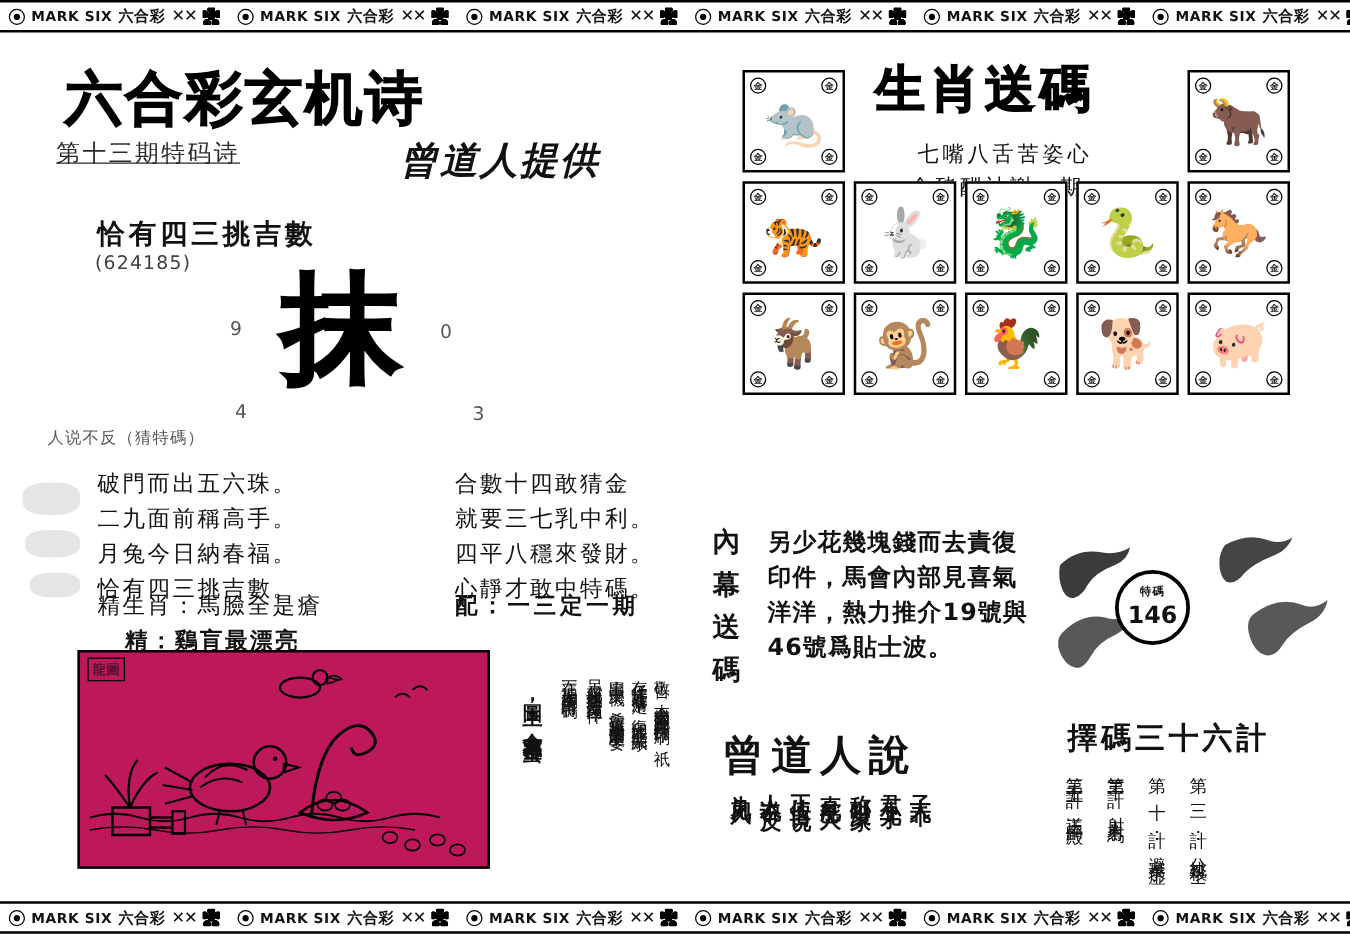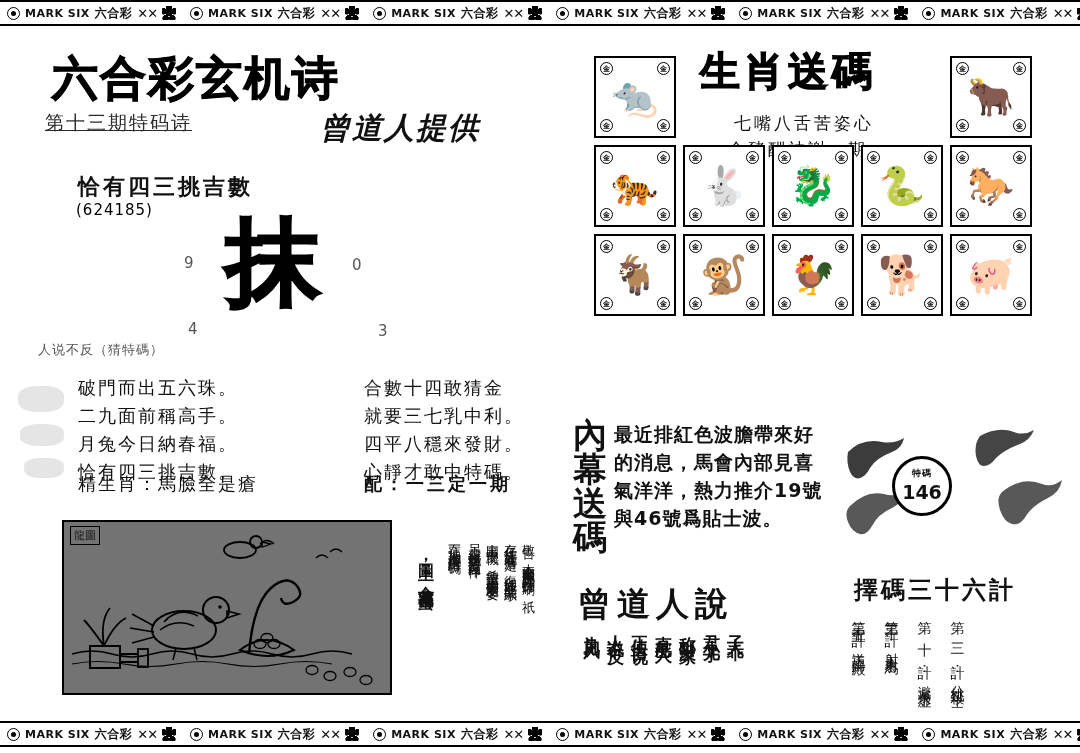--- a/index.html
+++ b/index.html
@@ -89,21 +89,21 @@
     font-size: 30px; font-weight: bold; font-style: italic;
     letter-spacing: 2px;
   }
 
   .inner-line {
     position: absolute; left: 78px; top: 146px;
     font-size: 22px; font-weight: bold; letter-spacing: 3px;
   }
   .inner-code {
     position: absolute; left: 76px; top: 175px;
-    font-size: 15px; letter-spacing: 1px; color: #000000;
+    font-size: 15px; letter-spacing: 1px; color: #404040;
   }
 
   .bigword {
     position: absolute; left: 225px; top: 188px;
     font-size: 96px; font-weight: bold; line-height: 1;
     color: #000;
     -webkit-text-stroke: 2px #000;
   }
   .corner { position: absolute; font-size: 15px; color: #555; }
   .corner.c9 { left: 184px; top: 228px; }
@@ -134,21 +134,21 @@
   }
   .lineC {
     position: absolute; left: 364px; top: 446px;
     font-size: 18px; letter-spacing: 3px; font-weight: bold;
   }
 
   
   .cartoon {
     position: absolute; left: 62px; top: 494px;
     width: 330px; height: 175px;
-    border: 2px solid #000; background: #737373;
+    border: 2px solid #000; background: #be185d;
   }
   .cartoon .cap {
     position: absolute; left: 6px; top: 4px;
     font-size: 11px; border: 1px solid #000; padding: 1px 3px;
   }
 
   .vtext {
     position: absolute;
     writing-mode: vertical-rl;
     text-orientation: upright;
@@ -203,23 +203,22 @@
     position: absolute; left: 0; top: 0; width: 100%; height: 100%;
     display: flex; align-items: center; justify-content: center;
     font-size: 38px; line-height: 1;
   }
   .zcell.spacer { border: none; background: transparent; }
 
   
   .innerword {
     position: absolute; left: 8px; top: 392px;
     width: 40px;
-    font-size: 34px; font-weight: bold; line-height: 34px;
+    font-size: 22px; font-weight: bold; line-height: 34px;
     letter-spacing: 0;
-    text-align: center;
   }
   .inner-para {
     position: absolute; left: 52px; top: 394px;
     width: 212px;
     font-size: 19px; line-height: 28px; letter-spacing: 1px;
     font-weight: bold;
   }
 
   .ball {
     position: absolute; left: 330px; top: 430px;
@@ -340,20 +339,21 @@
     </div>
 
     <div class="poem2">
       <div>合數十四敢猜金</div>
       <div>就要三七乳中利。</div>
       <div>四平八穩來發財。</div>
       <div>心靜才敢中特碼。</div>
     </div>
 
     <div class="lineA">精生肖：馬臉全是瘡</div>
+    <div class="lineB">精：鷄肓最漂亮</div>
     <div class="lineC">配：一三定一期</div>
 
     <div class="cartoon">
       <div class="cap">龍圖</div>
       <svg width="326" height="171" viewBox="0 0 326 171">
 
         <path d="M8 132 q20 -6 40 0 q20 6 40 0 q20 -6 40 0 q20 6 40 0 q20 -6 40 0 q20 6 40 0 q20 -6 40 0" fill="none" stroke="#000" stroke-width="1.4"></path>
         <path d="M8 142 q26 -5 52 0 q26 5 52 0 q26 -5 52 0 q26 5 52 0 q26 -5 52 0" fill="none" stroke="#000" stroke-width="1.1"></path>
 
         <ellipse cx="120" cy="108" rx="32" ry="19" fill="none" stroke="#000" stroke-width="2"></ellipse>
@@ -499,21 +499,21 @@
             <span class="dot tl">金</span>
             <span class="dot tr">金</span>
             <span class="dot bl">金</span>
             <span class="dot br">金</span>
             <span class="ani">🐖</span>
           </div>
         </div>
       </div>
 
     <div class="innerword">內幕送碼</div>
-    <div class="inner-para">最近排紅色波膽帶來好的消息，馬會內部見喜氣洋洋，熱力推介19號與46號爲貼士波。</div>
+    <div class="inner-para">另少花幾塊錢而去責復印件，馬會內部見喜氣洋洋，熱力推介19號與46號爲貼士波。</div>
 
     <svg class="deco" style="position:absolute;left:268px;top:392px;" width="250" height="130" viewBox="0 0 250 130">
       <path d="M18 34 q14 -14 34 -10 q12 2 22 -4 q-2 10 -12 14 q-16 6 -22 16 q-4 8 -10 10 q-6 2 -10 -6 q-4 -10 -2 -20z" fill="#111" opacity=".82"></path>
       <path d="M150 18 q18 -10 34 -4 q10 4 20 -2 q-4 10 -14 14 q-16 6 -24 14 q-6 8 -12 8 q-6 0 -8 -10 q-2 -12 4 -20z" fill="#111" opacity=".78"></path>
       <path d="M20 88 q16 -16 34 -12 q12 4 20 -4 q0 12 -12 18 q-14 6 -20 18 q-6 10 -12 8 q-8 -2 -12 -12 q-4 -10 2 -16z" fill="#111" opacity=".7"></path>
       <path d="M172 74 q20 -16 40 -8 q10 4 20 -4 q-2 12 -14 18 q-16 8 -22 18 q-6 10 -14 8 q-8 -2 -12 -14 q-4 -12 2 -18z" fill="#111" opacity=".7"></path>
     </svg>
 
     <div class="ball">
       <span class="lbl">特碼</span>

